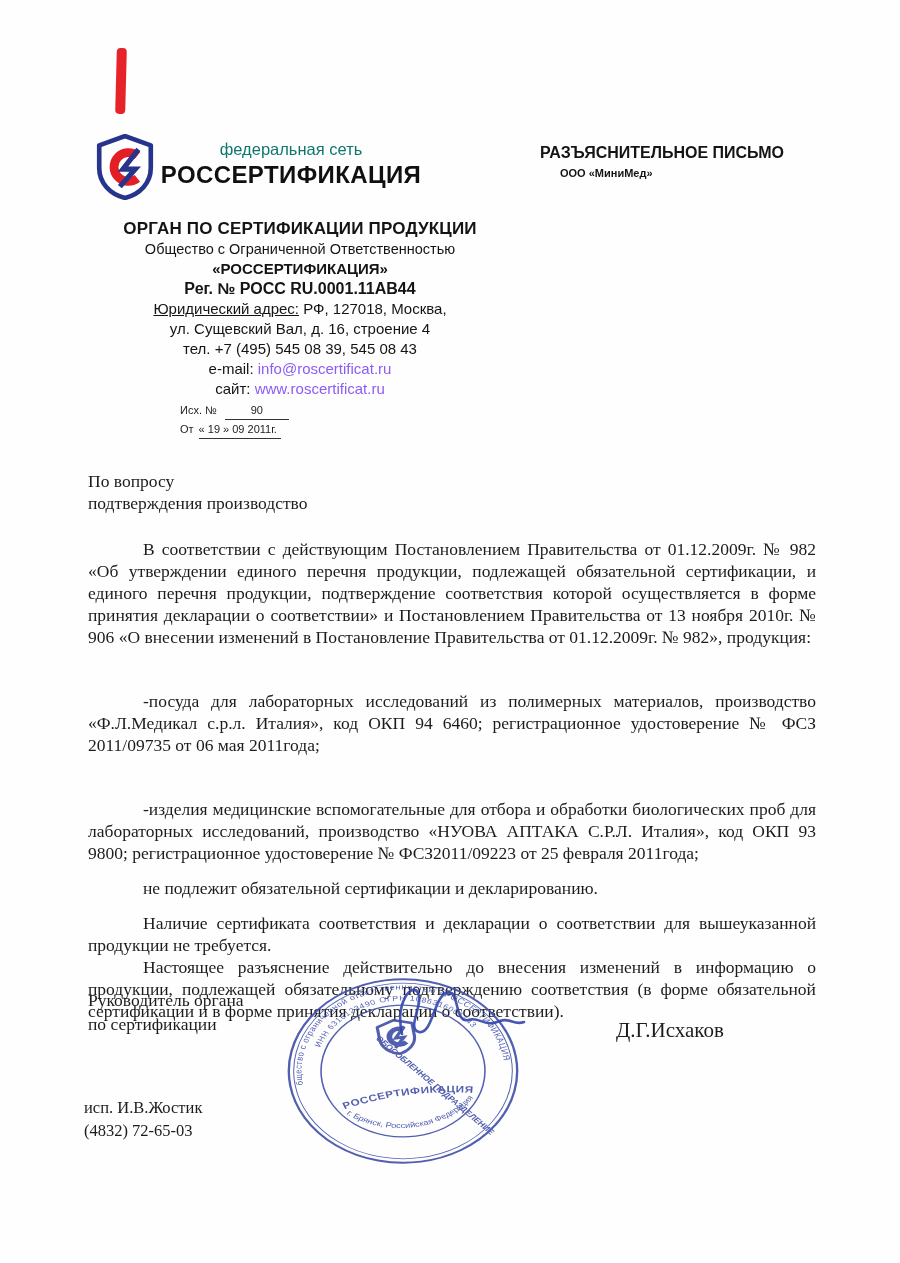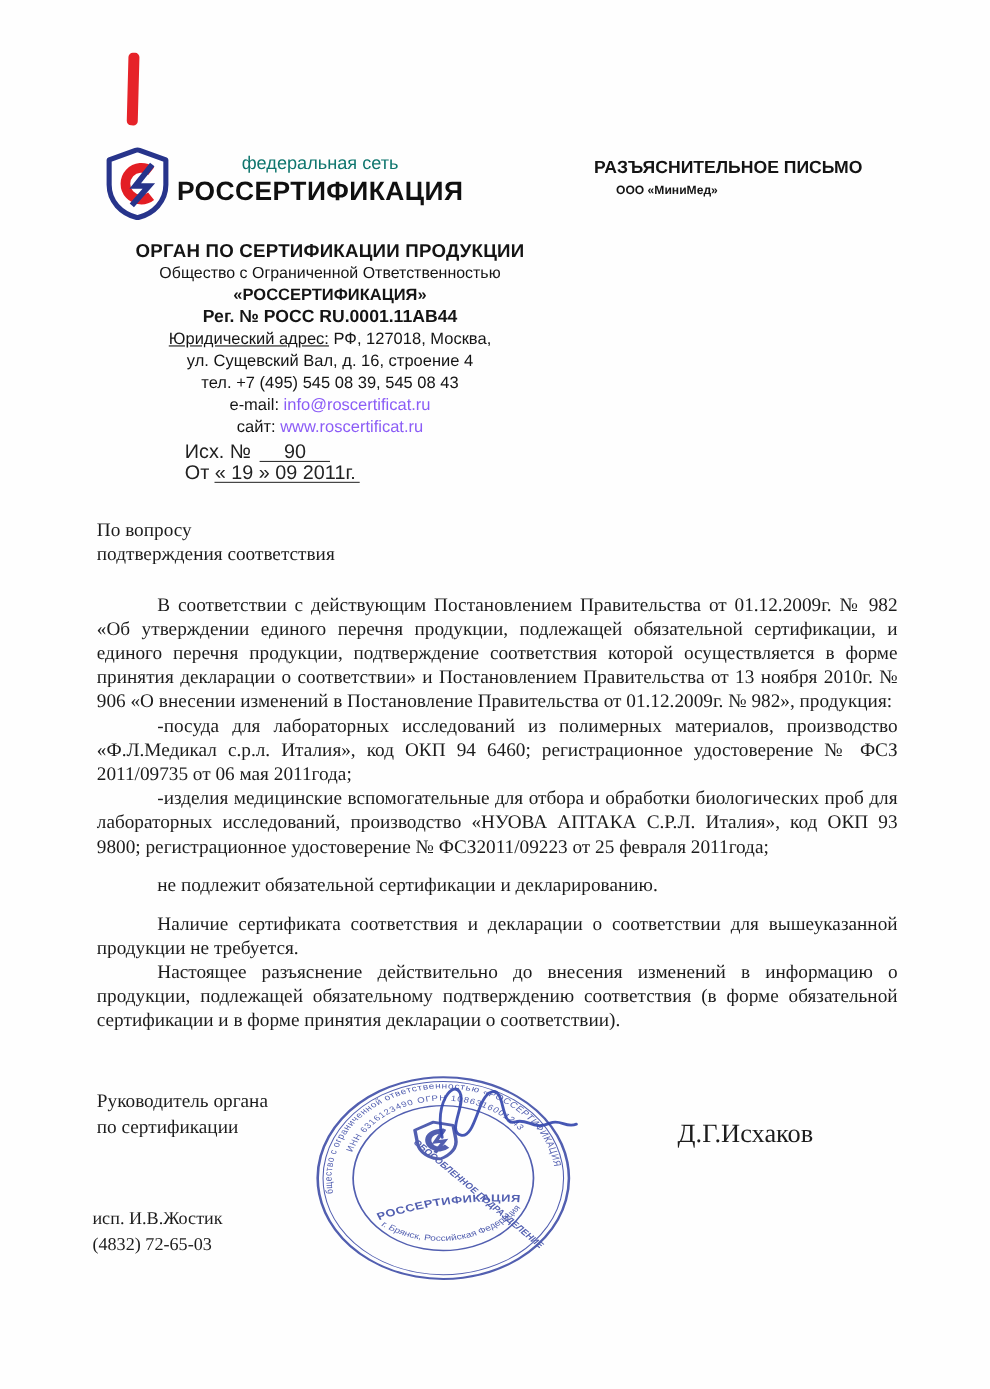--- a/index.html
+++ b/index.html
@@ -25,32 +25,32 @@
 
   .org-block { position:absolute; left:70px; top:219px; width:460px; text-align:center;
     font-family:"Liberation Sans", sans-serif; font-size:15px; line-height:20px; color:#141414; }
   .org-block .t1 { font-weight:700; font-size:17px; letter-spacing:0.2px; }
   .org-block .t2 { font-size:14.5px; }
   .org-block .t3 { font-weight:700; font-size:15px; }
   .org-block .t4 { font-weight:700; font-size:16px; }
   .org-block .ul { text-decoration:underline; }
   .org-block .blue { color:#8b5cf6; }
 
-  .ref-block { position:absolute; left:168px; top:401px; font-family:"Liberation Sans", sans-serif; font-size:18px; line-height:18px; color:#222; }
+  .ref-block { position:absolute; left:180px; top:401px; font-family:"Liberation Sans", sans-serif; font-size:11px; line-height:18px; color:#222; }
   .ref-val { display:inline-block; min-width:64px; text-align:center; border-bottom:1.2px solid #333; margin-left:8px; }
   .ref-val2 { display:inline-block; border-bottom:1.2px solid #333; margin-left:5px; padding-right:4px; }
 
   .body-block { position:absolute; left:88px; top:470px; width:728px; font-size:17.5px; line-height:22px; }
   .subject { margin-bottom:24px; }
   .p { text-align:justify; text-indent:55px; }
-  .p.listy { text-indent:55px; }
+  .p.listy { text-indent:55px;margin-top:42px; }
   .gap { margin-top:13px; }
 
   .sig-role { position:absolute; left:88px; top:988px; font-size:17.5px; line-height:24px; }
-  .sig-name { position:absolute; left:616px; top:1018px; font-size:24px; }
+  .sig-name { position:absolute; left:616px; top:1018px; font-size:21px; }
   .executor { position:absolute; left:84px; top:1096px; font-size:16.5px; line-height:23px; }
 
   .stamp { position:absolute; left:281px; top:973px; opacity:0.92; }
   .scribble { position:absolute; left:392px; top:976px; opacity:0.9; }
 </style>
 </head>
 <body>
 
 <div class="page">
 
@@ -89,21 +89,21 @@
       <span>Исх. №</span><span class="ref-val">90</span>
     </div>
     <div>
       <span>От</span><span class="ref-val2">« 19 »   09  2011г.</span>
     </div>
   </div>
 
   <div class="body-block">
     <div class="subject">
       <div>По вопросу</div>
-      <div>подтверждения соответствия</div>
+      <div>подтверждения производство</div>
     </div>
     <p class="p">В соответствии с действующим Постановлением Правительства от 01.12.2009г. № 982 «Об утверждении единого перечня продукции, подлежащей обязательной сертификации, и единого перечня продукции, подтверждение соответствия которой осуществляется в форме принятия декларации о соответствии» и Постановлением Правительства от 13 ноября 2010г. № 906 «О внесении изменений в Постановление Правительства от 01.12.2009г. № 982», продукция:</p>
     <p class="p listy">-посуда для лабораторных исследований из полимерных материалов, производство «Ф.Л.Медикал с.р.л. Италия», код ОКП 94 6460; регистрационное удостоверение № ФСЗ 2011/09735 от 06 мая 2011года;</p>
     <p class="p listy">-изделия медицинские вспомогательные для отбора  и обработки биологических проб для лабораторных исследований, производство «НУОВА АПТАКА С.Р.Л. Италия», код ОКП 93 9800; регистрационное удостоверение № ФСЗ2011/09223 от 25 февраля 2011года;</p>
     <p class="p gap">не подлежит обязательной сертификации и декларированию.</p>
     <p class="p gap">Наличие сертификата соответствия и декларации о соответствии для вышеуказанной продукции не требуется.</p>
     <p class="p">Настоящее разъяснение действительно до внесения изменений в информацию о продукции, подлежащей обязательному подтверждению соответствия (в форме обязательной сертификации и в форме принятия декларации о соответствии).</p>
   </div>
 
   <div class="sig-role">

